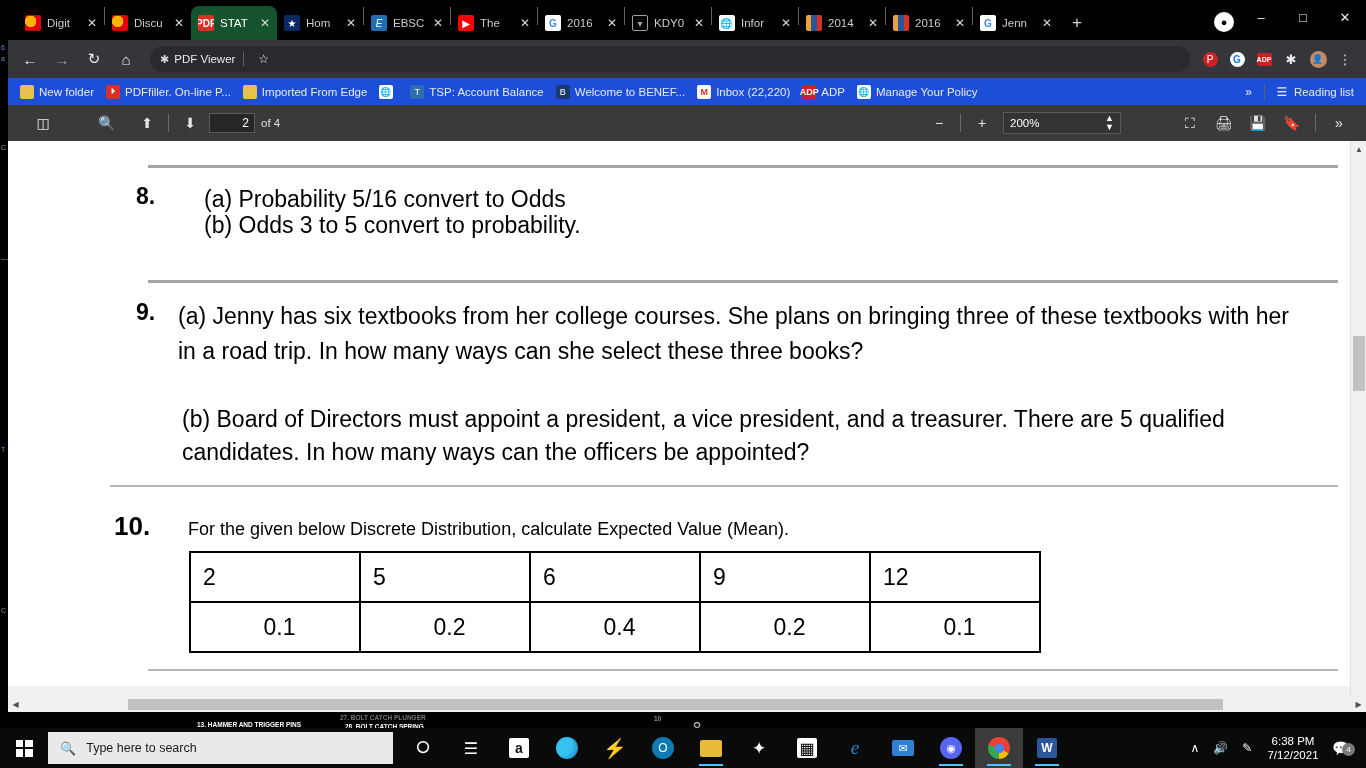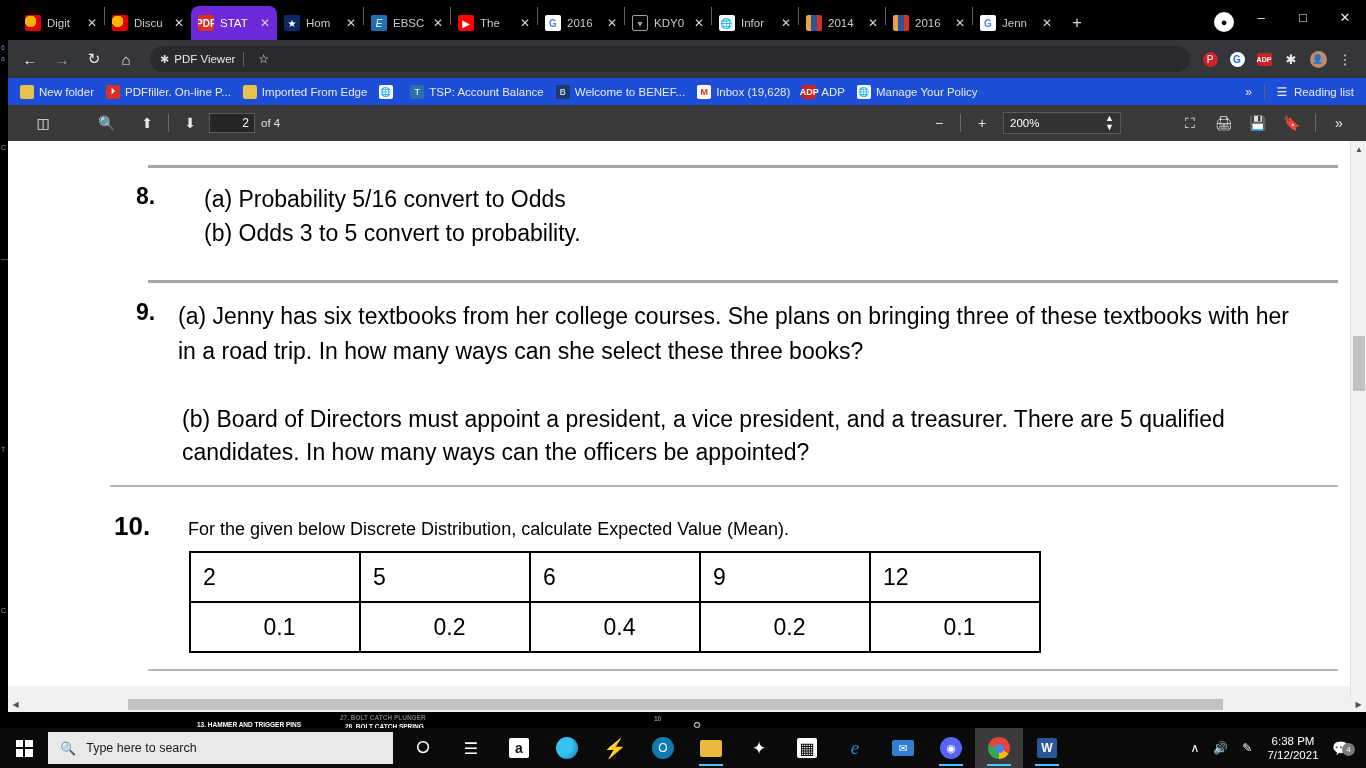--- a/index.html
+++ b/index.html
@@ -53,21 +53,21 @@
     height: 34px;
     width: 86px;
     padding: 0 4px 0 7px;
     color: #c9ccce;
     font-size: 11.5px;
     white-space: nowrap;
     overflow: hidden;
     flex: none;
   }
   .tab.active {
-    background: #6d28d9;
+    background: #14532d;
     border-radius: 8px 8px 0 0;
     color: #ffffff;
   }
   .tab .fav {
     width: 16px; height: 16px; flex: none;
     margin-right: 6px;
     display: flex; align-items: center; justify-content: center;
     font-size: 10px;
     border-radius: 2px;
     overflow: hidden;
@@ -551,21 +551,21 @@
     <div class="bm">
       <span class="bmic ic-tsp">T</span>
       <span>TSP: Account Balance</span>
     </div>
     <div class="bm">
       <span class="bmic ic-ben">B</span>
       <span>Welcome to BENEF...</span>
     </div>
     <div class="bm">
       <span class="bmic ic-gm">M</span>
-      <span>Inbox (19,628)</span>
+      <span>Inbox (22,220)</span>
     </div>
     <div class="bm">
       <span class="bmic ic-adp">ADP</span>
       <span>ADP</span>
     </div>
     <div class="bm">
       <span class="bmic ic-glob2">🌐</span>
       <span>Manage Your Policy</span>
     </div>
 
@@ -610,21 +610,21 @@
 
   <div class="pdfview">
     <div class="pdfpage">
       <div class="doc">
 
         <div class="hr-thick" style="position:absolute;left:140px;top:24px;width:1190px;"></div>
 
         <div>
           <div class="qnum8" style="left:128px;top:42px;position:absolute;">8.</div>
           <div class="q8txt" style="left:196px;top:42px;">(a)  Probability  5/16  convert to Odds</div>
-          <div class="q8txt" style="left:196px;top:76px;">(b)   Odds  3 to 5 convert to probability.</div>
+          <div class="q8txt" style="left:196px;top:68px;">(b)   Odds  3 to 5 convert to probability.</div>
         </div>
 
         <div class="hr-thick" style="position:absolute;left:140px;top:139px;width:1190px;"></div>
 
         <div>
           <div style="position:absolute;left:128px;top:158px;font-size:23px;font-weight:bold;">9.</div>
           <div class="q9a" style="left:170px;top:158px;">(a)     Jenny has six textbooks from her college courses. She plans on bringing three of these textbooks with her in a road trip. In how many ways can she select these three books?</div>
           <div class="q9b" style="left:174px;top:262px;">(b)   Board of Directors  must appoint a president, a vice president, and a treasurer. There are 5 qualified candidates. In how many ways can the officers be appointed?</div>
         </div>
 

